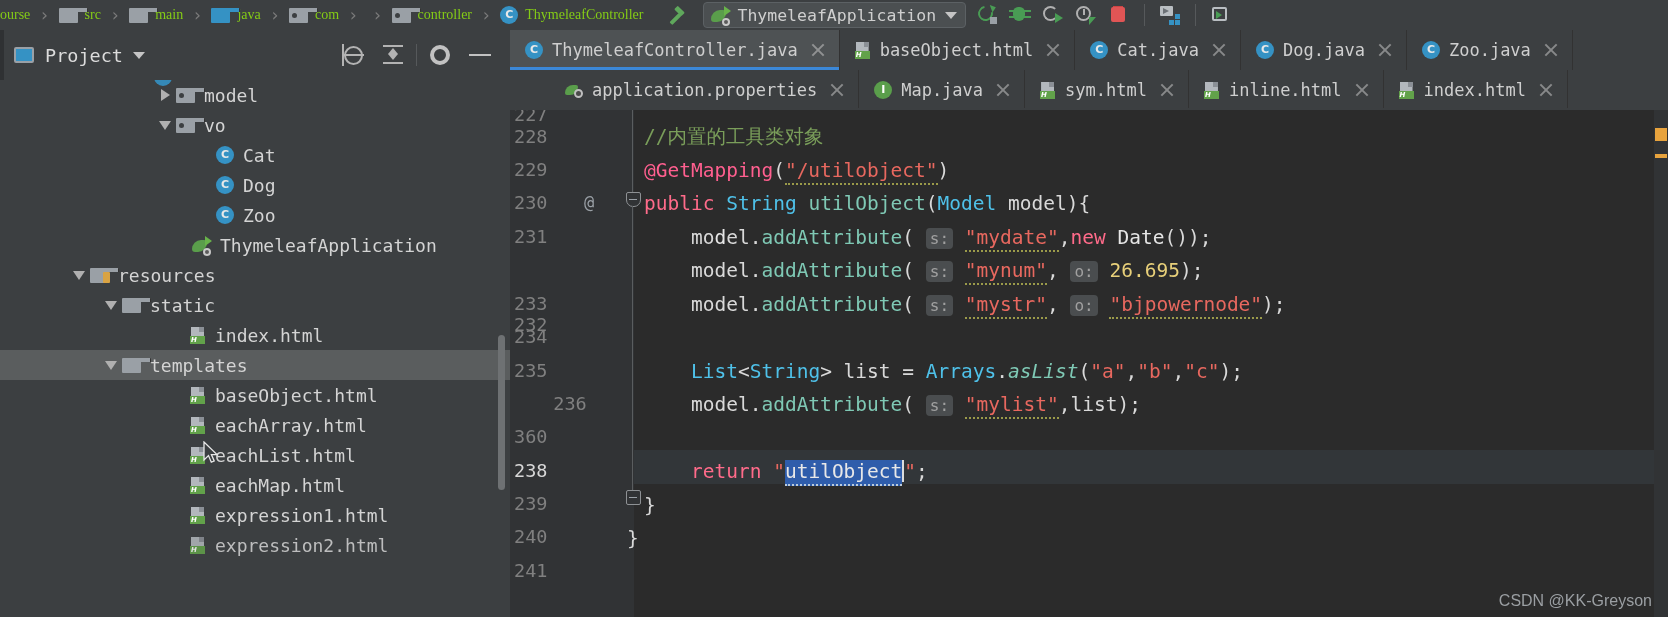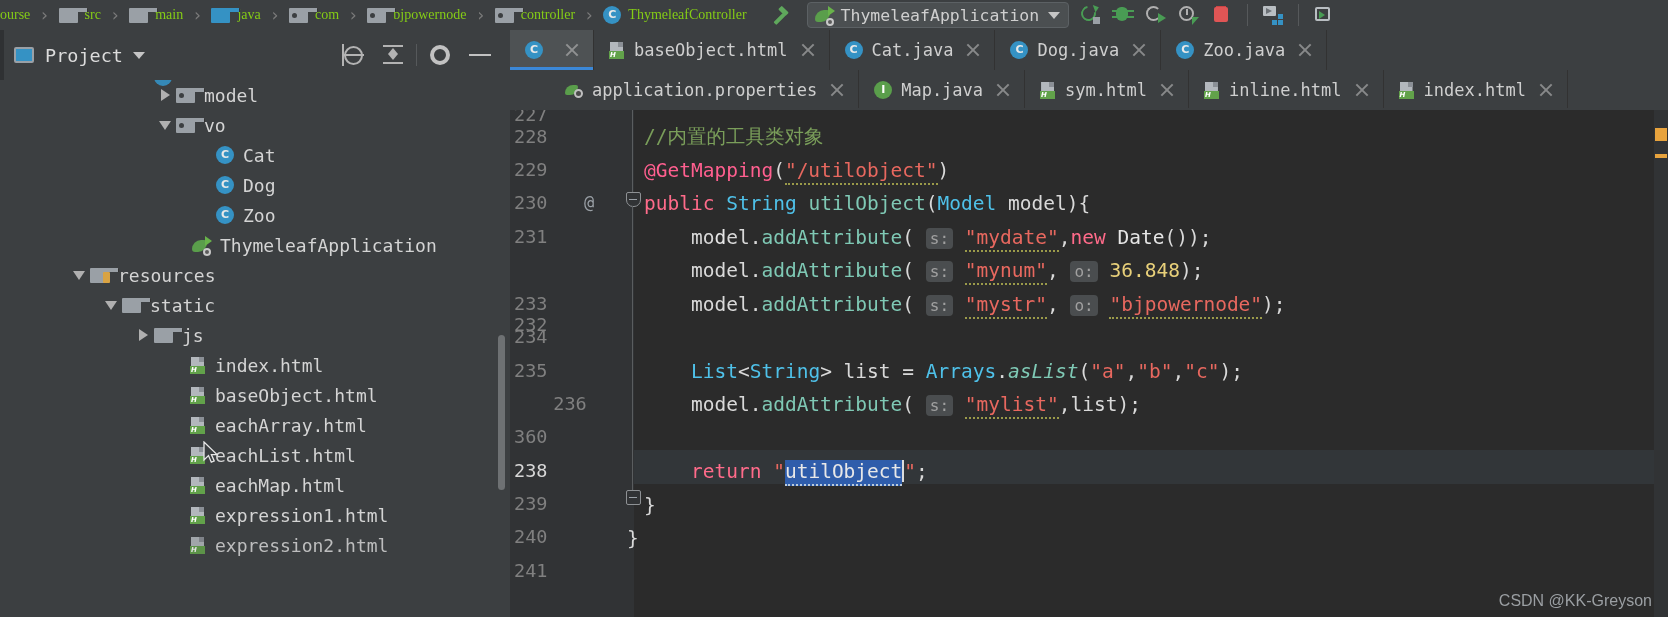--- a/index.html
+++ b/index.html
@@ -255,28 +255,20 @@
       <div class="crumb">
         <span class="ic folder pkg">
             <i class="tab"></i>
             <i class="body"></i>
             <i class="dot"></i>
           </span>
         <span class="crumb-label">com</span>
       </div>
       <span class="crumb-sep">›</span>
 
-      <div class="crumb">
-        <span class="ic folder pkg">
-            <i class="tab"></i>
-            <i class="body"></i>
-            <i class="dot"></i>
-          </span>
-        <span class="crumb-label">bjpowernode</span>
-      </div>
       <span class="crumb-sep">›</span>
 
       <div class="crumb">
         <span class="ic folder pkg">
             <i class="tab"></i>
             <i class="body"></i>
             <i class="dot"></i>
           </span>
         <span class="crumb-label">controller</span>
       </div>
@@ -448,40 +440,40 @@
         <span class="tarrow">
             <i class="ar-d"></i>
           </span>
         <span class="ic folder">
             <i class="tab"></i>
             <i class="body"></i>
           </span>
         <span class="tlabel">static</span>
       </div>
 
-      <div class="trow" style="padding-left:132px;">
+
+      <div class="trow" style="padding-left:190px;">
+        <span class="ic htmlicon">
+            <i class="pg"></i>
+            <i class="fold"></i>
+            <i class="h">H</i>
+          </span>
+        <span class="tlabel">index.html</span>
+      </div>
+
+      <div class="trow sel" style="padding-left:100px;">
         <span class="tarrow">
-            <i class="ar-r"></i>
+            <i class="ar-d"></i>
           </span>
         <span class="ic folder">
             <i class="tab"></i>
             <i class="body"></i>
           </span>
-        <span class="tlabel">js</span>
-      </div>
-
-      <div class="trow" style="padding-left:190px;">
-        <span class="ic htmlicon">
-            <i class="pg"></i>
-            <i class="fold"></i>
-            <i class="h">H</i>
-          </span>
-        <span class="tlabel">index.html</span>
-      </div>
-
+        <span class="tlabel">templates</span>
+      </div>
 
       <div class="trow" style="padding-left:190px;">
         <span class="ic htmlicon">
             <i class="pg"></i>
             <i class="fold"></i>
             <i class="h">H</i>
           </span>
         <span class="tlabel">baseObject.html</span>
       </div>
       <div class="trow" style="padding-left:190px;">
@@ -533,20 +525,21 @@
         <path d="M1,1 L1,19 L5.5,14.6 L8.3,21.2 L11.2,20 L8.4,13.6 L14,13.6 Z" fill="#3c3f41" stroke="#e8e8e8" stroke-width="1.3"></path>
       </svg>
     </div>
   </div>
 
   <div class="editor">
 
     <div class="tabrow">
       <div class="tab active">
         <span class="ic cicon">C</span>
+        <span class="tab-label">ThymeleafController.java</span>
         <span class="tab-close"></span>
       </div>
       <div class="tab">
         <span class="ic htmlicon">
             <i class="pg"></i>
             <i class="fold"></i>
             <i class="h">H</i>
           </span>
         <span class="tab-label">baseObject.html</span>
         <span class="tab-close"></span>
@@ -649,21 +642,21 @@
         <div class="cline" style="height:10px;"></div>
 
         <div class="cline"><span class="cmt">//内置的工具类对象</span></div>
 
         <div class="cline"><span class="anno">@GetMapping</span><span class="plain">(</span><span class="str wavy">"/utilobject"</span><span class="plain">)</span></div>
 
         <div class="cline"><span class="kw2">public</span><span class="plain"> </span><span class="cls">String</span><span class="plain"> </span><span class="mth">utilObject</span><span class="plain">(</span><span class="cls">Model</span><span class="plain"> model){</span></div>
 
         <div class="cline"><span class="plain">    mo</span><span class="white">d</span><span class="plain">el.</span><span class="mth">addAttribute</span><span class="plain">( </span><span class="hint">s:</span><span class="plain"> </span><span class="str wavy">"mydate"</span><span class="plain">,</span><span class="kw2">new</span><span class="plain"> </span><span class="white">Date</span><span class="plain">());</span></div>
 
-        <div class="cline"><span class="plain">    model.</span><span class="mth">addAttribute</span><span class="plain">( </span><span class="hint">s:</span><span class="plain"> </span><span class="str wavy">"mynum"</span><span class="plain">, </span><span class="hint">o:</span><span class="plain"> </span><span class="num2">36.848</span><span class="plain">);</span></div>
+        <div class="cline"><span class="plain">    model.</span><span class="mth">addAttribute</span><span class="plain">( </span><span class="hint">s:</span><span class="plain"> </span><span class="str wavy">"mynum"</span><span class="plain">, </span><span class="hint">o:</span><span class="plain"> </span><span class="num2">26.695</span><span class="plain">);</span></div>
 
         <div class="cline"><span class="plain">    model.</span><span class="mth">addAttribute</span><span class="plain">( </span><span class="hint">s:</span><span class="plain"> </span><span class="str wavy">"mystr"</span><span class="plain">, </span><span class="hint">o:</span><span class="plain"> </span><span class="str wavy">"bjpowernode"</span><span class="plain">);</span></div>
 
         <div class="cline"></div>
 
         <div class="cline"><span class="plain">    </span><span class="cls">List</span><span class="plain">&lt;</span><span class="cls">String</span><span class="plain">&gt; list = </span><span class="cls">Arrays</span><span class="plain">.</span><span class="ital">asList</span><span class="plain">(</span><span class="str">"a"</span><span class="plain">,</span><span class="str">"b"</span><span class="plain">,</span><span class="str">"c"</span><span class="plain">);</span></div>
 
         <div class="cline"><span class="plain">    model.</span><span class="mth">addAttribute</span><span class="plain">( </span><span class="hint">s:</span><span class="plain"> </span><span class="str wavy">"mylist"</span><span class="plain">,list);</span></div>
 
         <div class="cline"></div>

